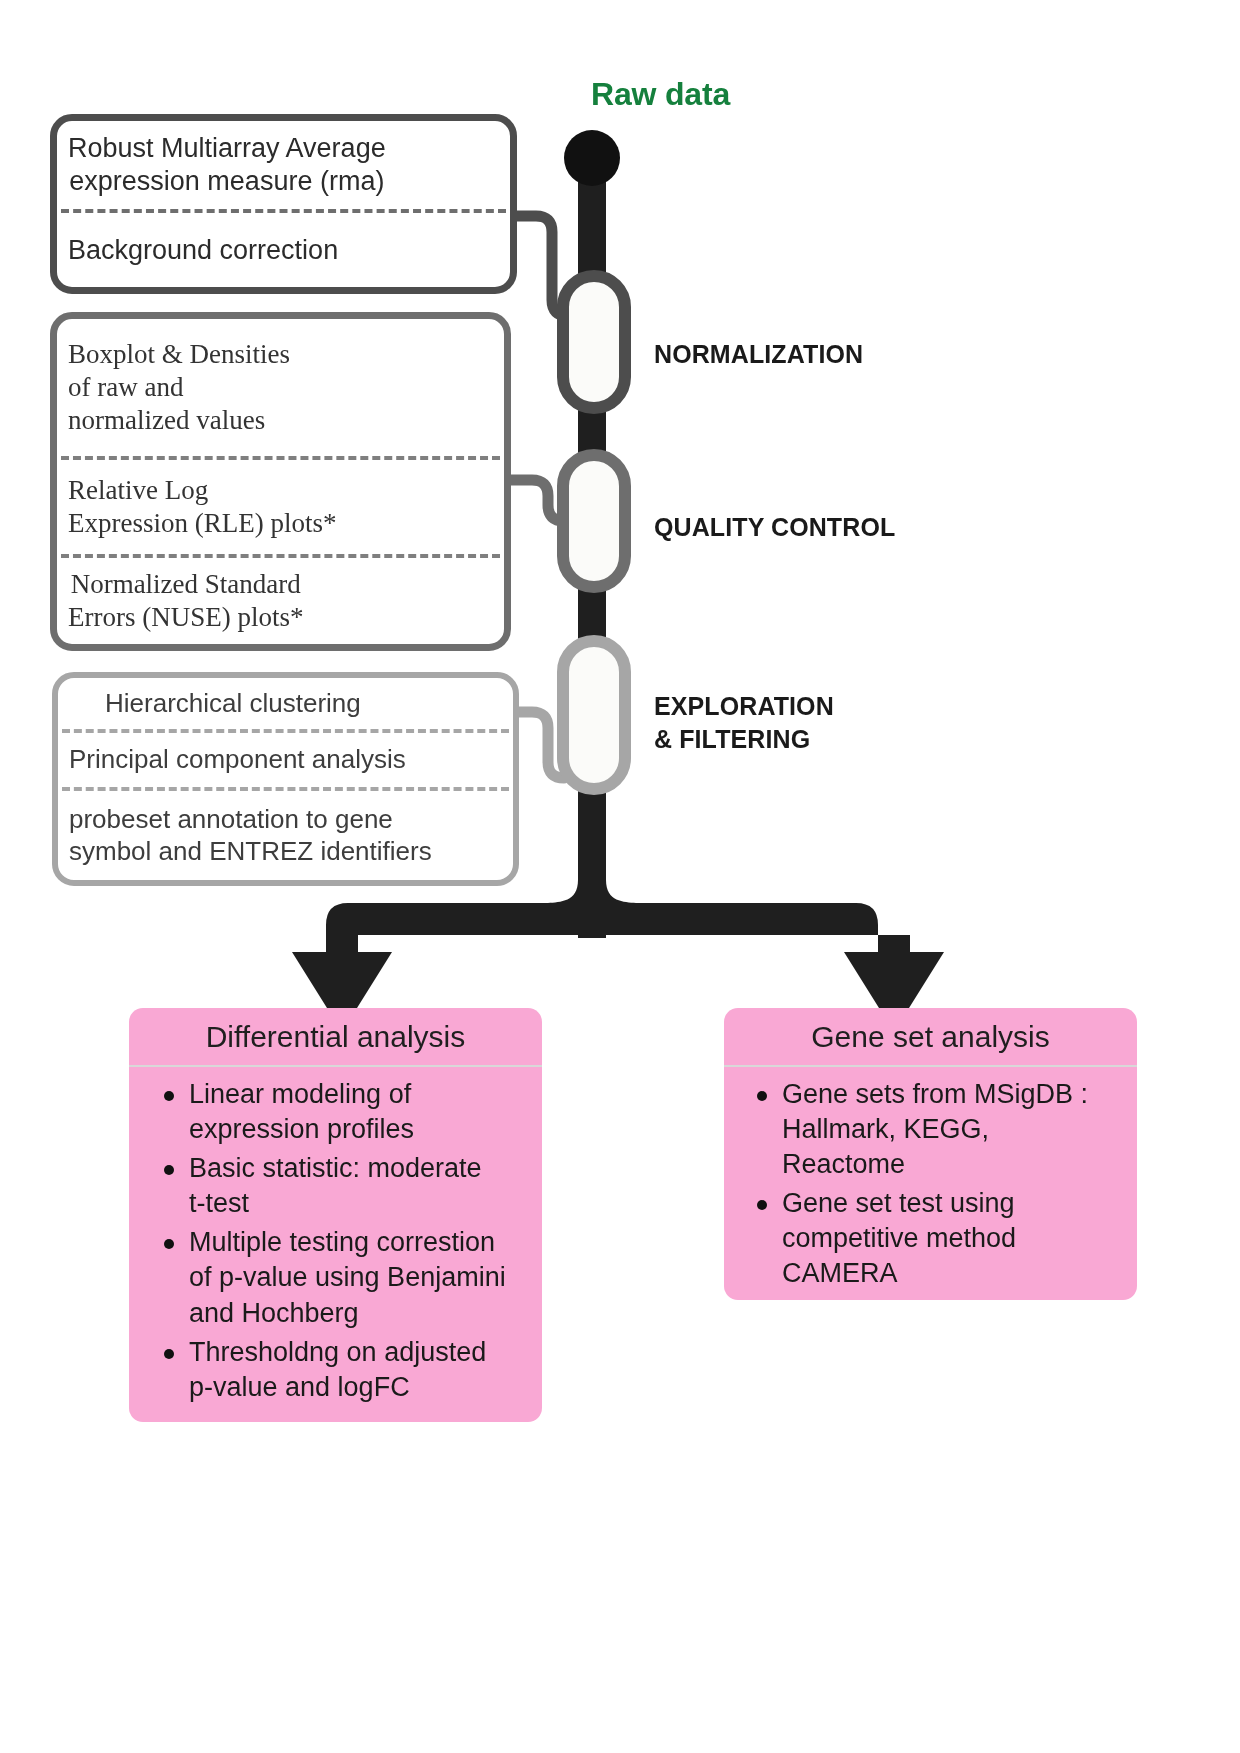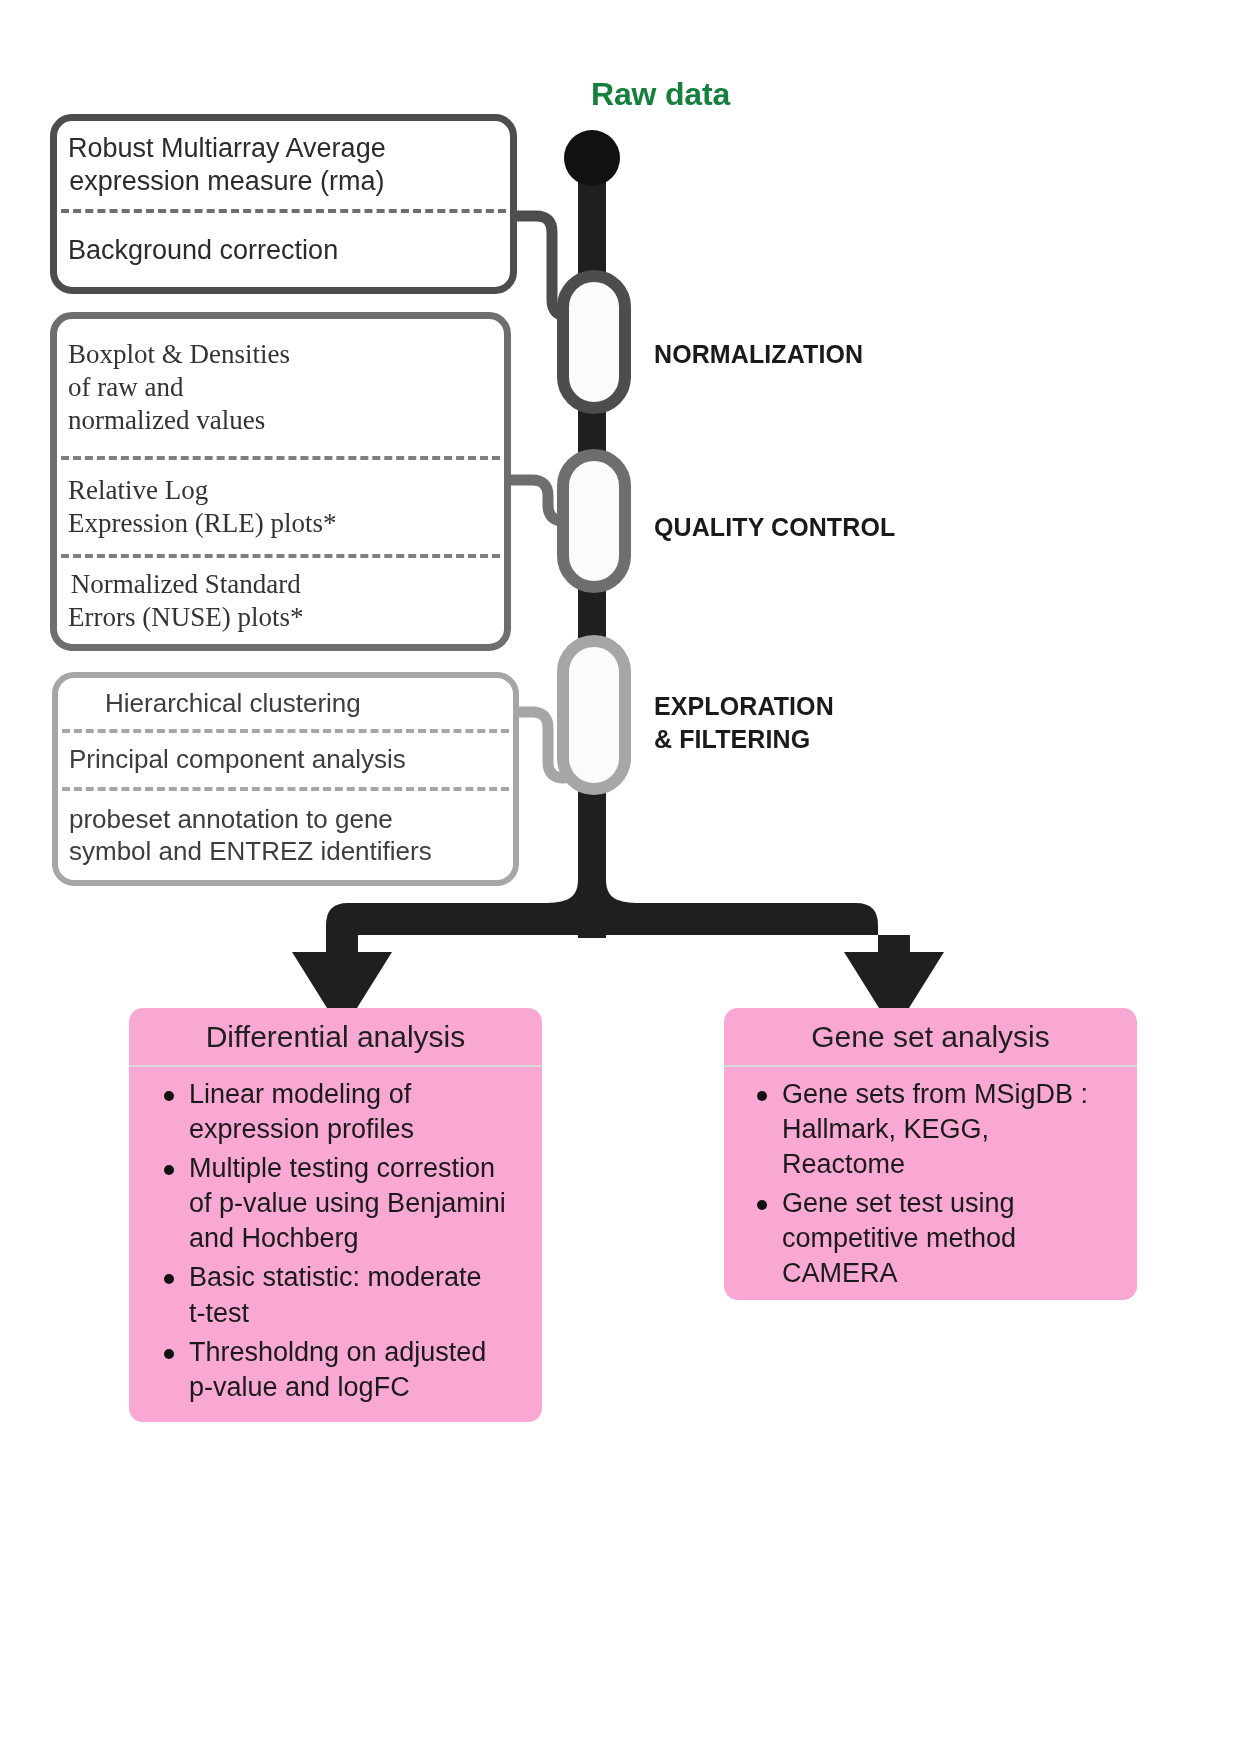--- a/index.html
+++ b/index.html
@@ -209,25 +209,25 @@
       <div class="box-row row-2">probeset annotation to gene
 symbol and ENTREZ identifiers</div>
     </div>
   </div>
 
   <div class="result-box" id="result-0">
     <div class="result-head">Differential analysis</div>
     <ul class="result-list">
       <li class="result-item">Linear modeling of
 expression profiles</li>
+      <li class="result-item">Basic statistic: moderate
+t-test</li>
       <li class="result-item">Multiple testing correstion
 of p-value using Benjamini
 and Hochberg</li>
-      <li class="result-item">Basic statistic: moderate
-t-test</li>
       <li class="result-item">Thresholdng on adjusted
 p-value and logFC</li>
     </ul>
   </div>
 
   <div class="result-box" id="result-1">
     <div class="result-head">Gene set analysis</div>
     <ul class="result-list">
       <li class="result-item">Gene sets from MSigDB :
    Hallmark, KEGG,

